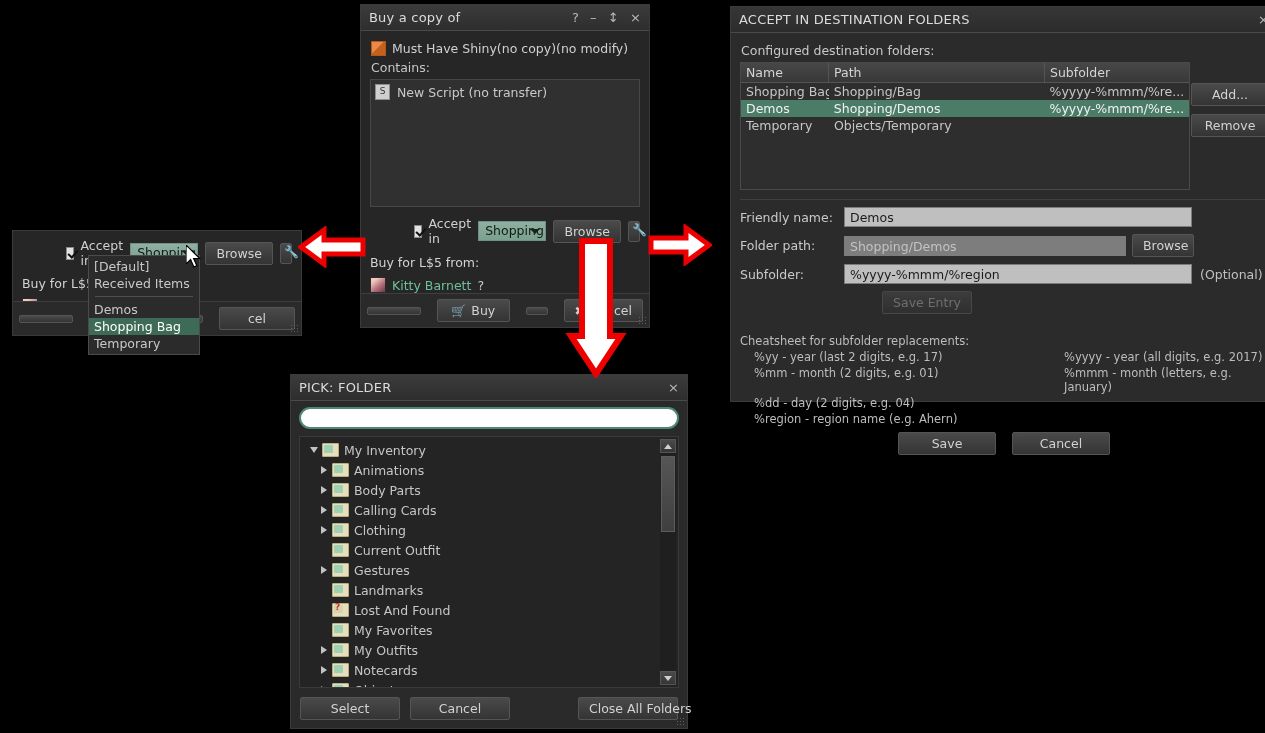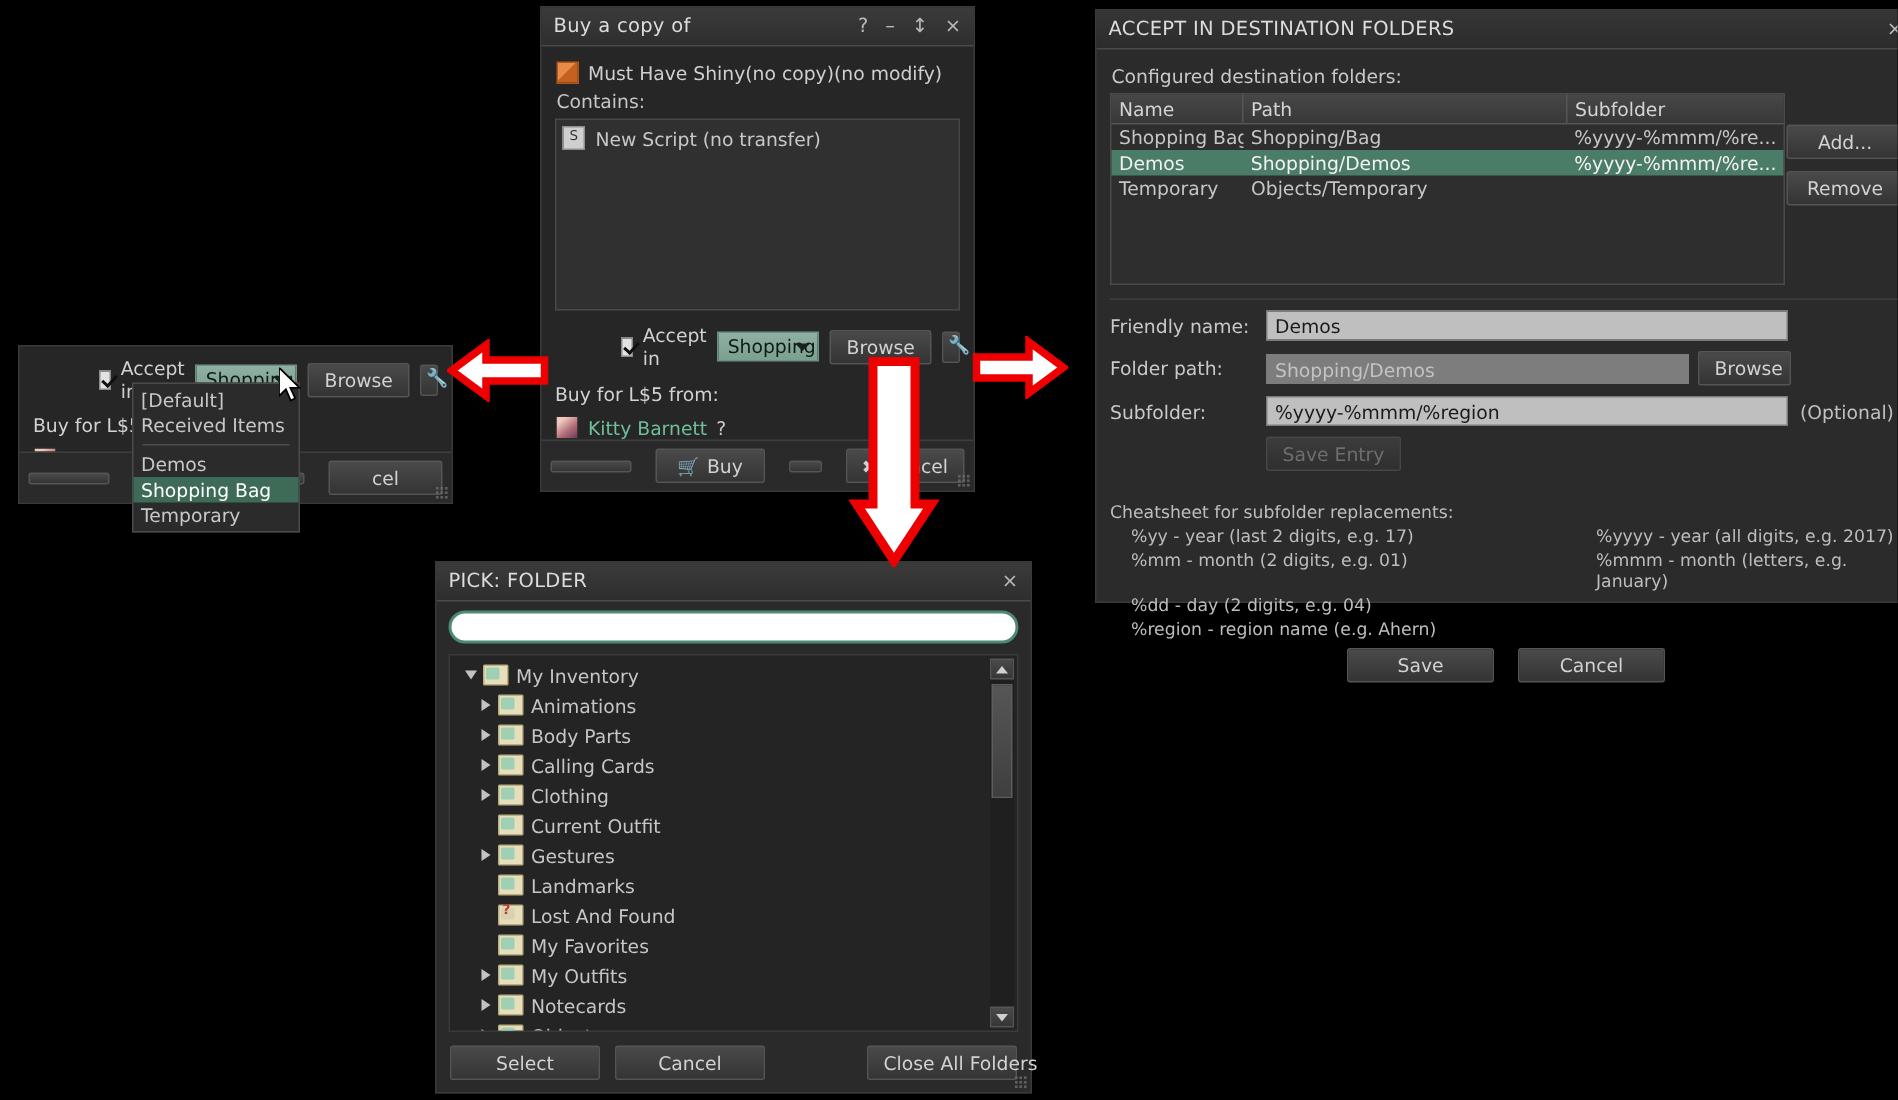--- a/index.html
+++ b/index.html
@@ -41,21 +41,21 @@
     border-radius: 2px;
     color: #d2d2d2;
     font-size: 12.5px;
     font-family: inherit;
     padding: 3px 10px;
     text-align: center;
     box-sizing: border-box;
     white-space: nowrap;
     cursor: default;
   }
-  .btn.dis { color: #6e6e6e; background: linear-gradient(#3c3c3c,#2f2f2f); border-color:#474747; }
+  .btn.dis { color: #6e6e6e; background: linear-gradient(#3c3c3c,#2f2f2f); border-color:#474747;margin-left:38px; }
 
   .field {
     background: #bfbfbf;
     border: 1px solid #7c7c7c;
     color: #1b1b1b;
     font-size: 12.5px;
     padding: 2px 5px;
     box-sizing: border-box;
     height: 20px;
     line-height: 15px;

